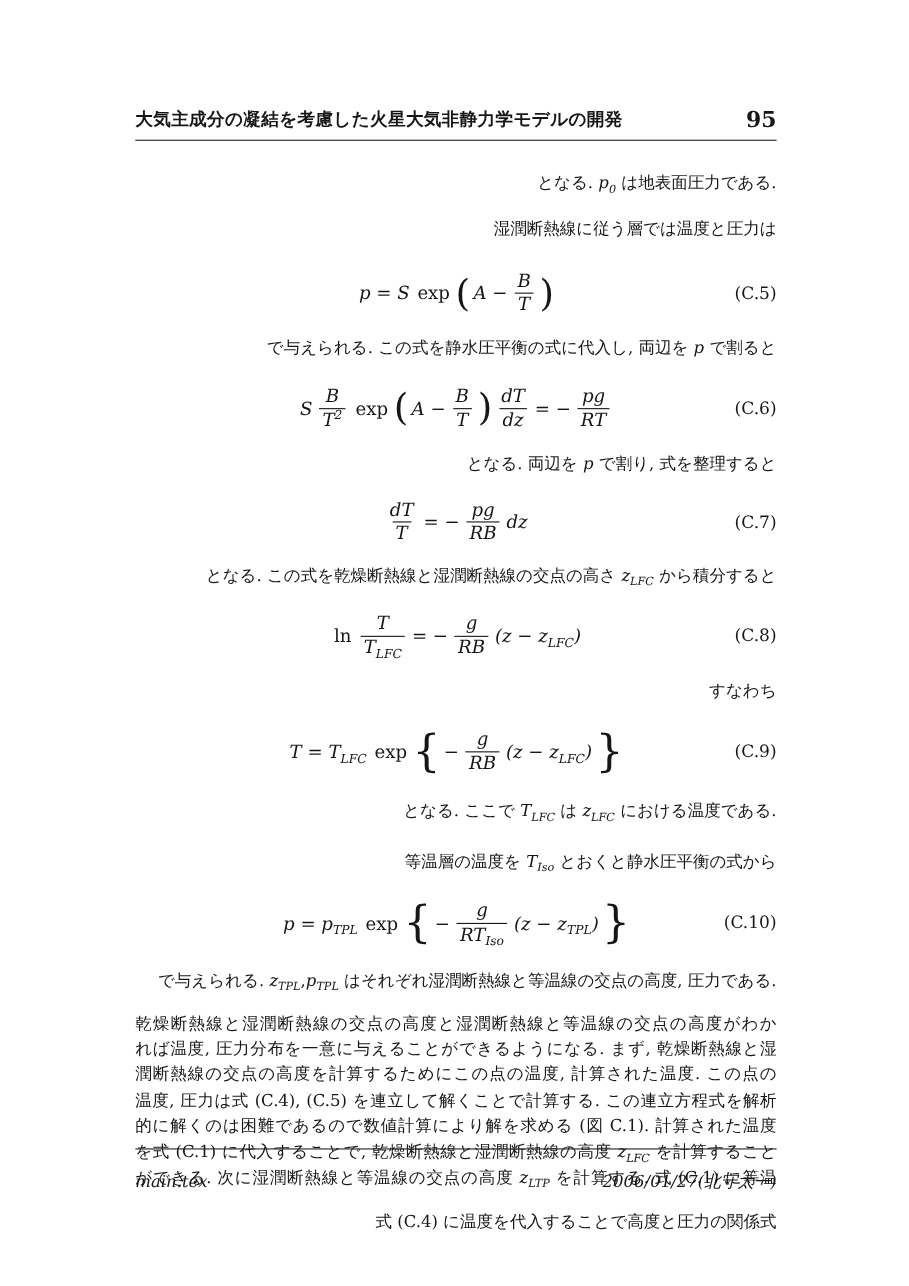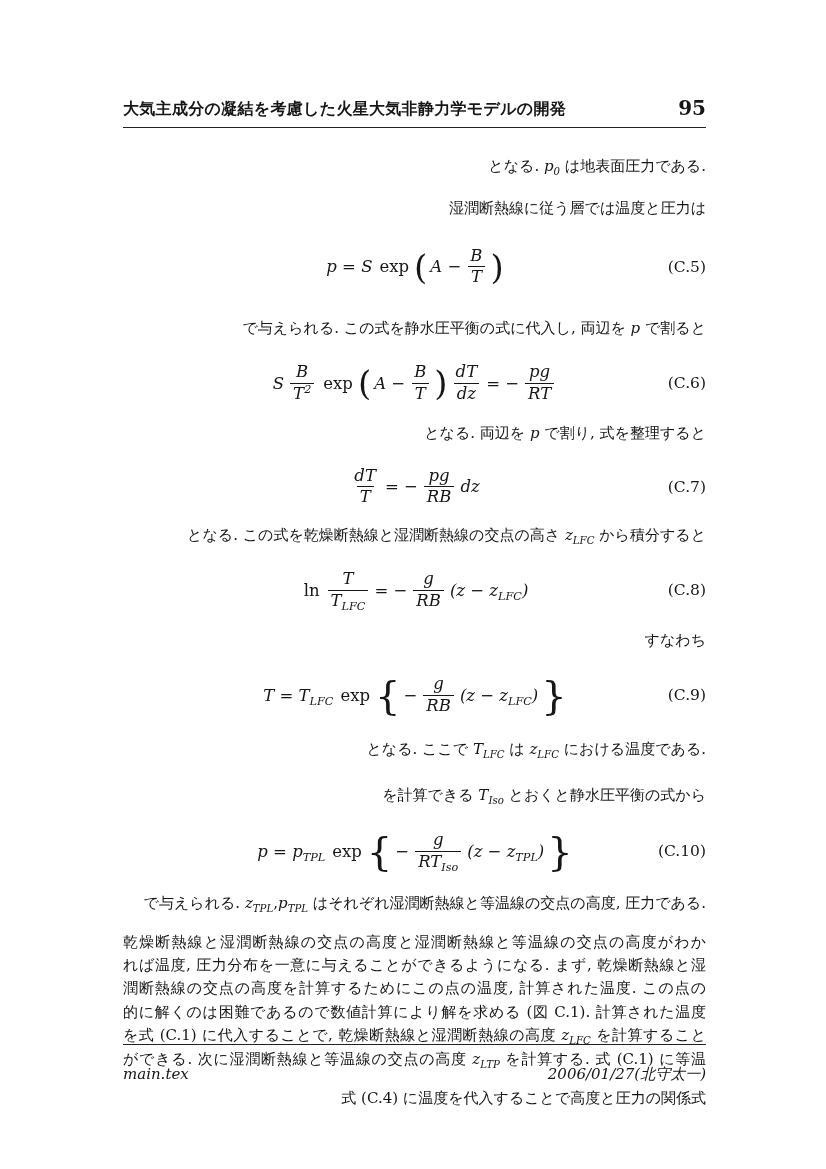--- a/index.html
+++ b/index.html
@@ -49,21 +49,21 @@
 
     <div class="page-header">
       <span class="page-title">大気主成分の凝結を考慮した火星大気非静力学モデルの開発</span>
       <span class="page-num">95</span>
     </div>
 
     <div class="para" style="margin-top:27px;"><span>となる. </span><span class="mvar">p<sub>0</sub></span><span> は地表面圧力である.</span></div>
 
     <div class="para" style="margin-top:19px;"><span>湿潤断熱線に従う層では温度と圧力は</span></div>
 
-    <div class="eq-row" style="margin:20px 0 24px;height:52px;">
+    <div class="eq-row" style="margin:20px 0 12px;height:52px;">
       <span class="eq-body">
         <span class="mt">p = S</span>
         <span class="op">exp</span>
         <span class="fence f34">(</span>
         <span class="mt">A −</span>
         <span class="frac">
           <span class="num">B</span>
           <span class="den">T</span>
         </span>
         <span class="fence f34">)</span>
@@ -151,21 +151,21 @@
           <span class="den">RB</span>
         </span>
         <span class="mt">(z − z<sub>LFC</sub>)</span>
         <span class="fence f40">}</span>
       </span>
       <span class="eq-no">(C.9)</span>
     </div>
 
     <div class="para" style="margin-top:16px;"><span>となる. ここで </span><span class="mvar">T<sub>LFC</sub></span><span> は </span><span class="mvar">z<sub>LFC</sub></span><span> における温度である.</span></div>
 
-    <div class="para" style="margin-top:22px;"><span>を計算できる </span><span class="mvar">T<sub>Iso</sub></span><span> とおくと静水圧平衡の式から</span></div>
+    <div class="para" style="margin-top:22px;"><span>等温層の温度を </span><span class="mvar">T<sub>Iso</sub></span><span> とおくと静水圧平衡の式から</span></div>
 
     <div class="eq-row" style="margin:16px 0 12px;height:56px;">
       <span class="eq-body">
         <span class="mt">p = p<sub>TPL</sub></span>
         <span class="op">exp</span>
         <span class="fence f40">{</span>
         <span class="mt">−</span>
         <span class="frac">
           <span class="num">g</span>
           <span class="den">RT<sub>Iso</sub></span>
@@ -175,20 +175,21 @@
       </span>
       <span class="eq-no">(C.10)</span>
     </div>
 
     <div class="para" style="margin-top:13px;"><span>で与えられる. </span><span class="mvar">z<sub>TPL</sub></span><span>,</span><span class="mvar">p<sub>TPL</sub></span><span> はそれぞれ湿潤断熱線と等温線の交点の高度, 圧力である.</span></div>
 
     <div class="jblock" style="margin-top:15px;">
       <div class="line"><span>乾燥断熱線と湿潤断熱線の交点の高度と湿潤断熱線と等温線の交点の高度がわか</span></div>
       <div class="line"><span>れば温度, 圧力分布を一意に与えることができるようになる. まず, 乾燥断熱線と湿</span></div>
       <div class="line"><span>潤断熱線の交点の高度を計算するためにこの点の温度, 計算された温度. この点の</span></div>
+      <div class="line"><span>温度, 圧力は式 (C.4), (C.5) を連立して解くことで計算する. この連立方程式を解析</span></div>
       <div class="line"><span>的に解くのは困難であるので数値計算により解を求める (図 C.1). 計算された温度</span></div>
       <div class="line"><span>を式 (C.1) に代入することで, 乾燥断熱線と湿潤断熱線の高度 </span><span class="mvar">z<sub>LFC</sub></span><span> を計算すること</span></div>
       <div class="line"><span>ができる. 次に湿潤断熱線と等温線の交点の高度 </span><span class="mvar">z<sub>LTP</sub></span><span> を計算する. 式 (C.1) に等温</span></div>
     </div>
 
     <div class="para" style="margin-top:16px;"><span>式 (C.4) に温度を代入することで高度と圧力の関係式</span></div>
 
     <div class="eq-row" style="margin:16px 0 0;height:72px;">
       
       

